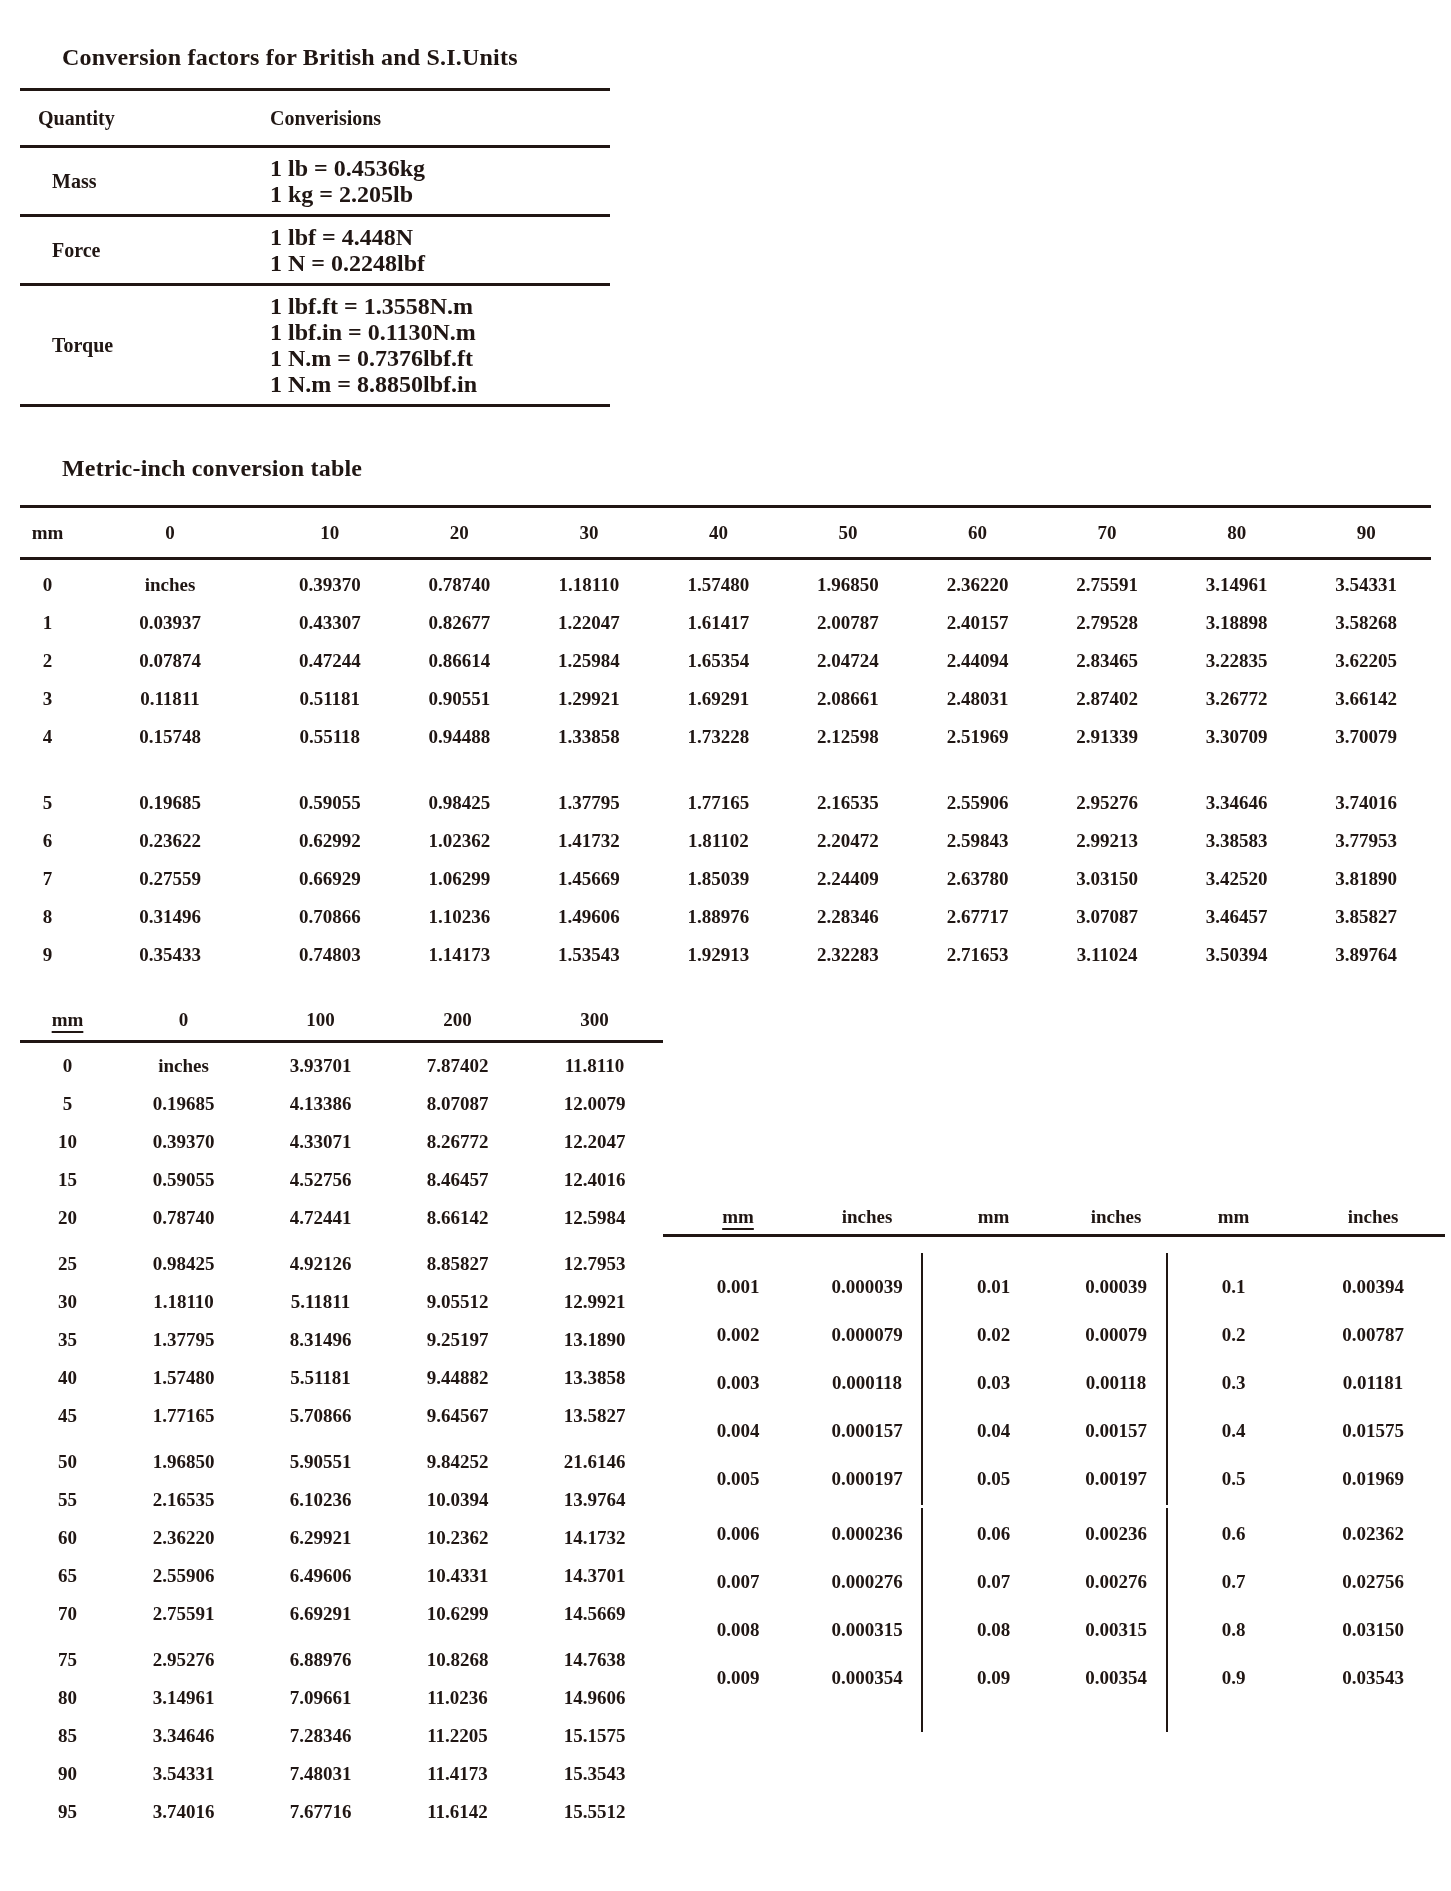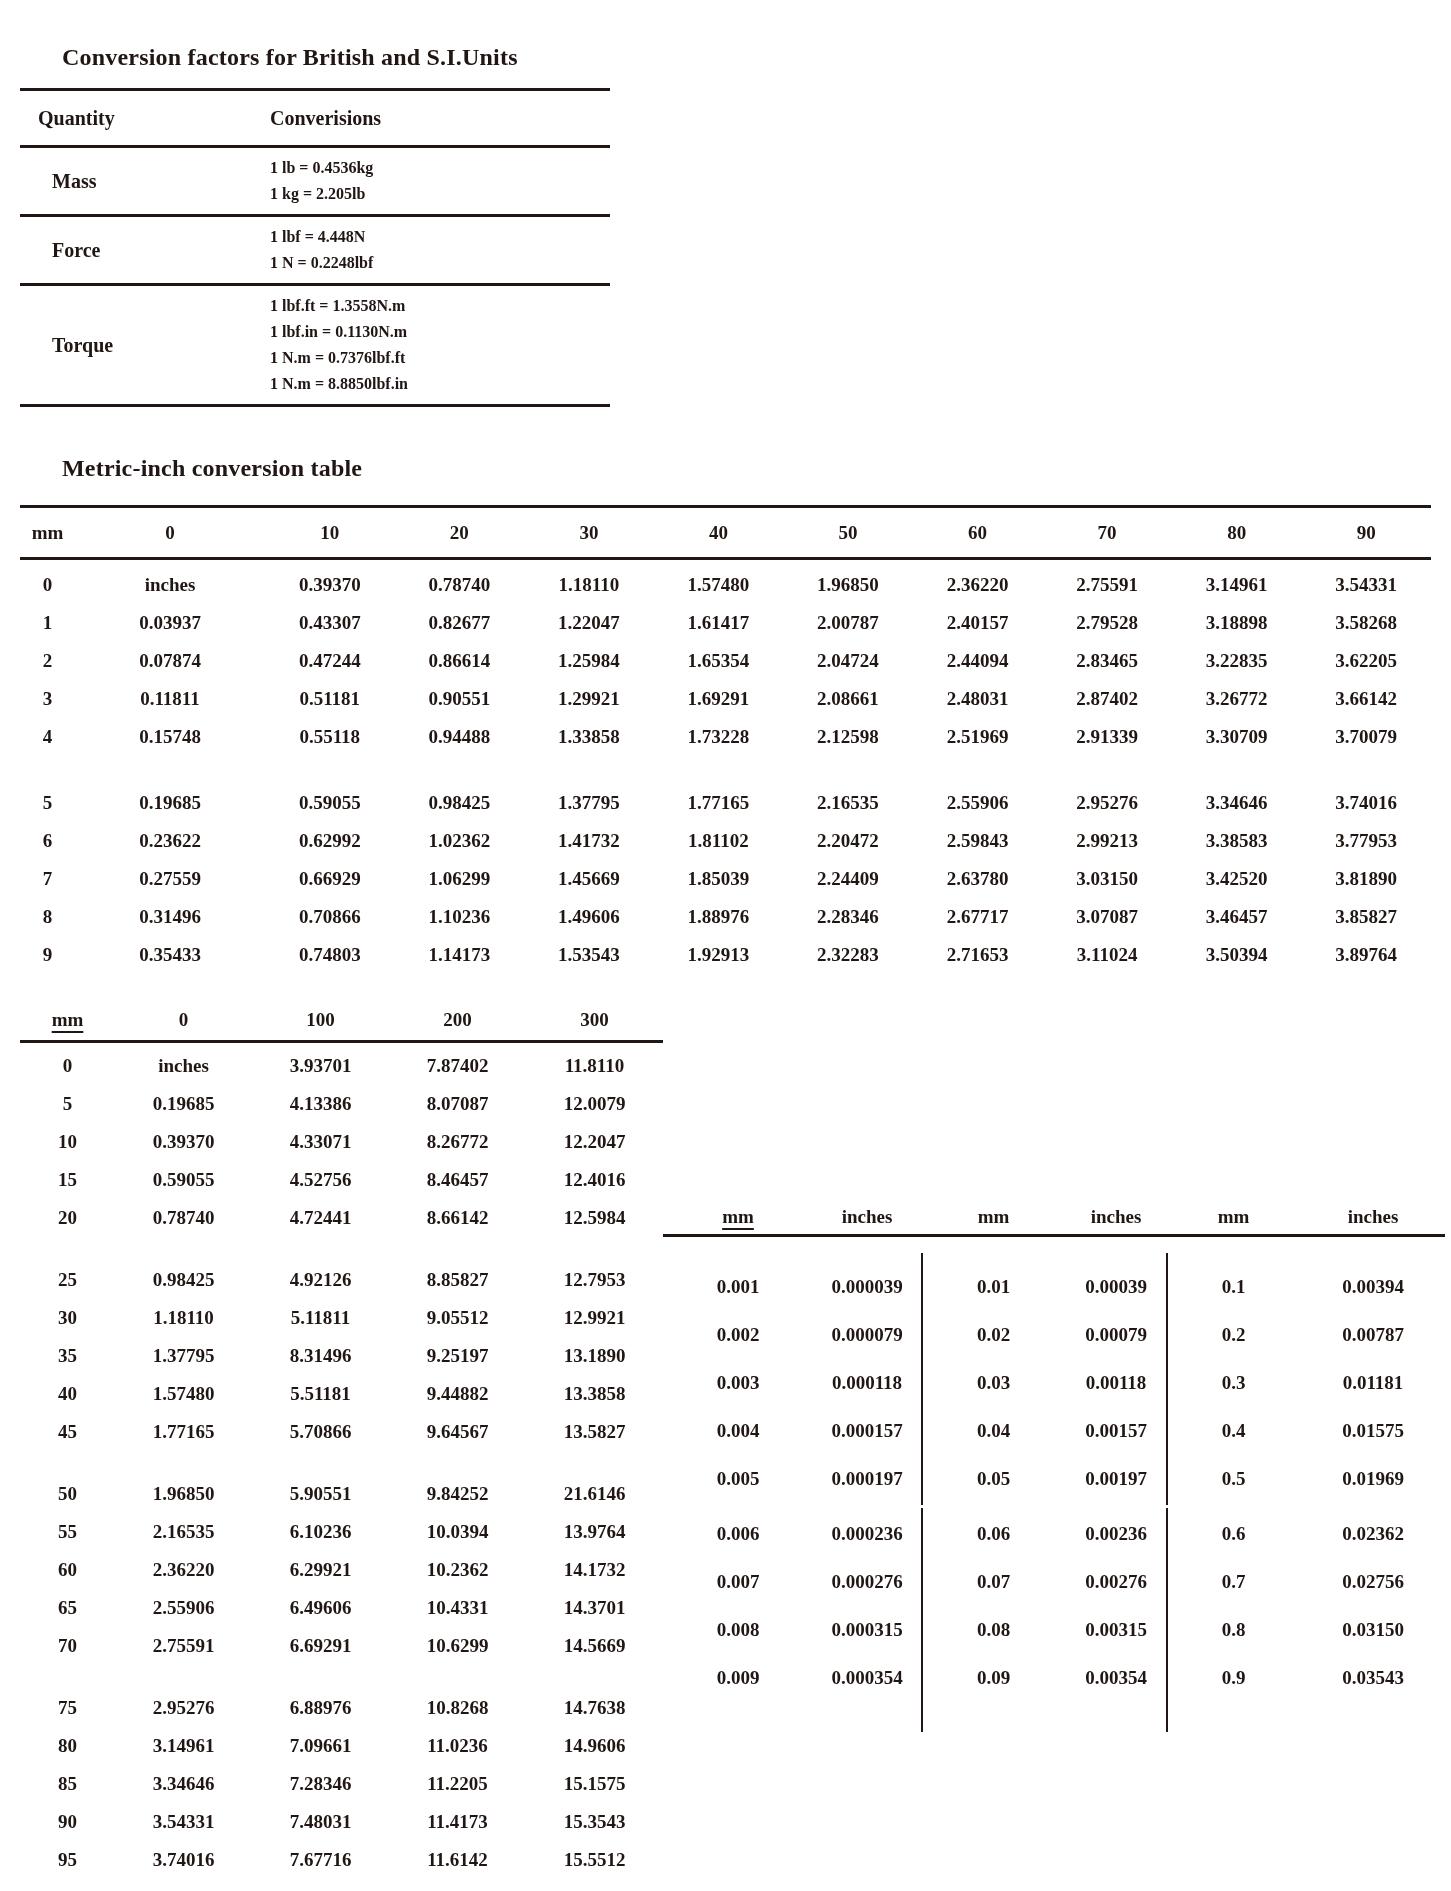--- a/index.html
+++ b/index.html
@@ -18,21 +18,21 @@
   .t1 { left: 62px; top: 44px; }
   .t2 { left: 62px; top: 455px; }
 
   
   .cf-table { position: absolute; left: 20px; top: 88px; width: 590px; border-top: 3px solid var(--ink, #201613); }
   .cf-header { border-bottom: 3px solid var(--ink, #201613); }
   .cf-header .row { display: grid; grid-template-columns: 250px 1fr; height: 54px; align-items: center; font-size: 20px; }
   .cf-header .col-0 { padding-left: 18px; }
   .cf-row { display: grid; grid-template-columns: 250px 1fr; align-items: center; border-bottom: 3px solid var(--ink, #201613); padding: 7px 0; }
   .cf-q { padding-left: 32px; font-size: 20px; }
-  .cf-convs { font-size: 16px; }
+  .cf-convs { font-size: 24px; }
   .cf-convs .row { line-height: 26px; }
 
   
   .tens { position: absolute; left: 20px; top: 505px; width: 1411px; border-top: 3px solid var(--ink, #201613); font-size: 19px; }
   .tens .row { display: grid; grid-template-columns: 55px 190px repeat(9, 1fr); align-items: center; }
   .tens .cell { text-align: center; }
   .tens-head { border-bottom: 3px solid var(--ink, #201613); }
   .tens-head .row { height: 49px; }
   .tens-body .row { height: 38px; }
   .tens-g1 { margin-top: 6px; }
@@ -40,21 +40,21 @@
 
   
   .hund { position: absolute; left: 20px; top: 1000px; width: 643px; font-size: 19px; }
   .hund .row { display: grid; grid-template-columns: 95px repeat(4, 1fr); align-items: center; }
   .hund .cell { text-align: center; }
   .hund-head { border-bottom: 3px solid var(--ink, #201613); }
   .hund-head .row { height: 40px; }
   .hund-head .col-0 { text-decoration: underline; text-underline-offset: 5px; text-decoration-thickness: 2px; }
   .hund-body .row { height: 38px; }
   .hund-body { margin-top: 4px; }
-  .hund-body + .hund-body { margin-top: 24px; }
+  .hund-body + .hund-body { margin-top: 8px; }
 
   
   .dec { position: absolute; left: 663px; top: 1200px; width: 782px; font-size: 19px; }
   .dec .row { display: grid; grid-template-columns: 150px 108px 145px 100px 135px 144px; align-items: center; }
   .dec .cell { text-align: center; }
   .dec-head { border-bottom: 3px solid var(--ink, #201613); }
   .dec-head .row { height: 34px; }
   .dec-head .col-0 { text-decoration: underline; text-underline-offset: 5px; text-decoration-thickness: 2px; }
   .dec-block { position: relative; }
   .dec-block .row { height: 48px; }

